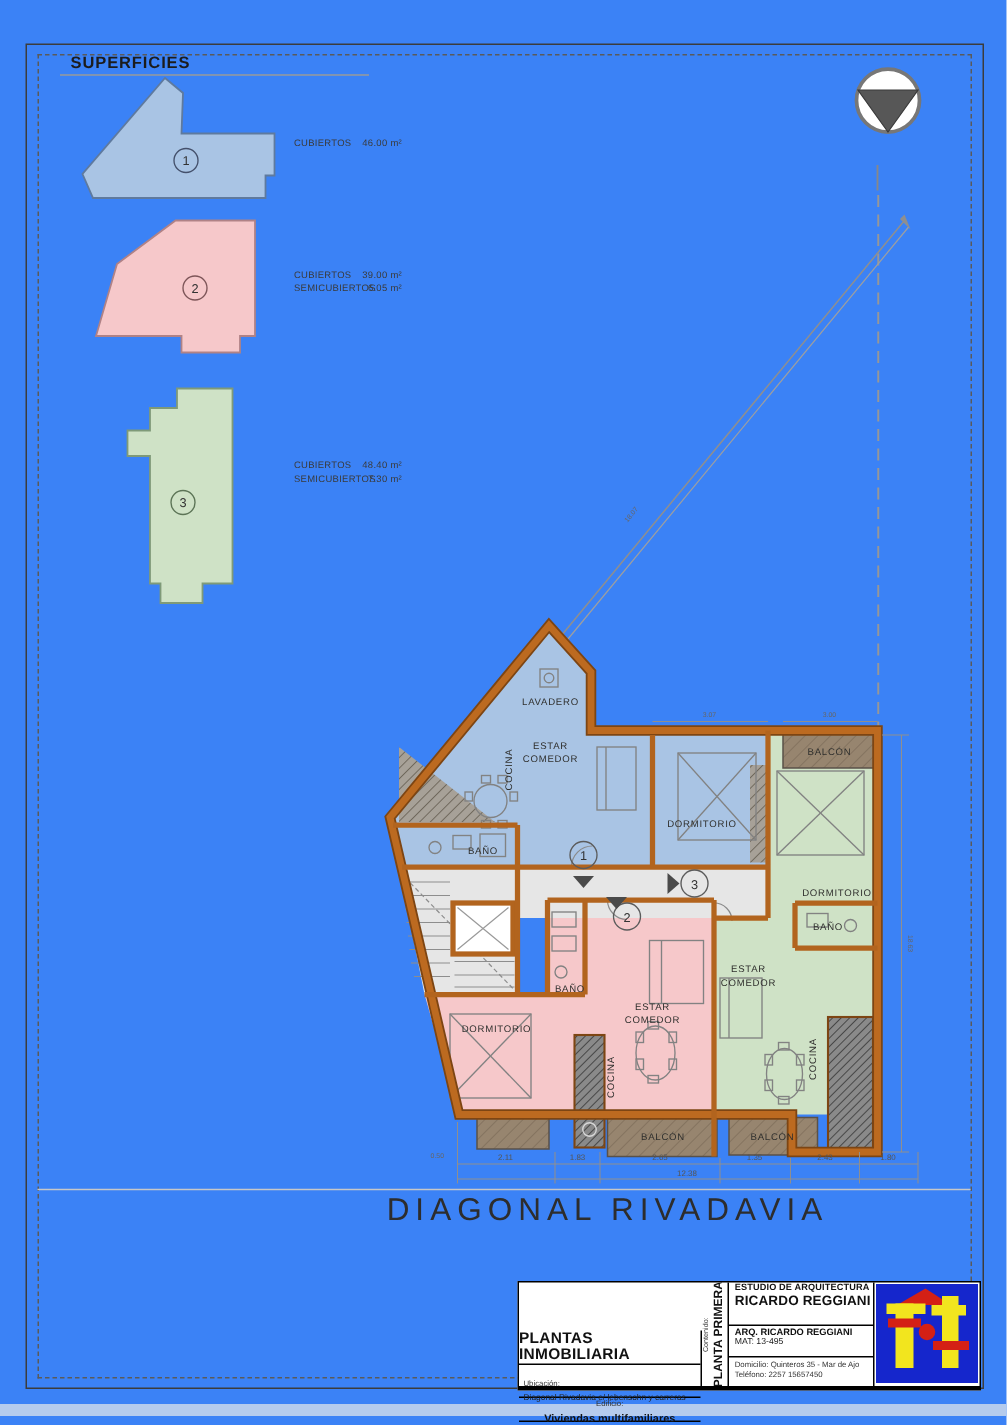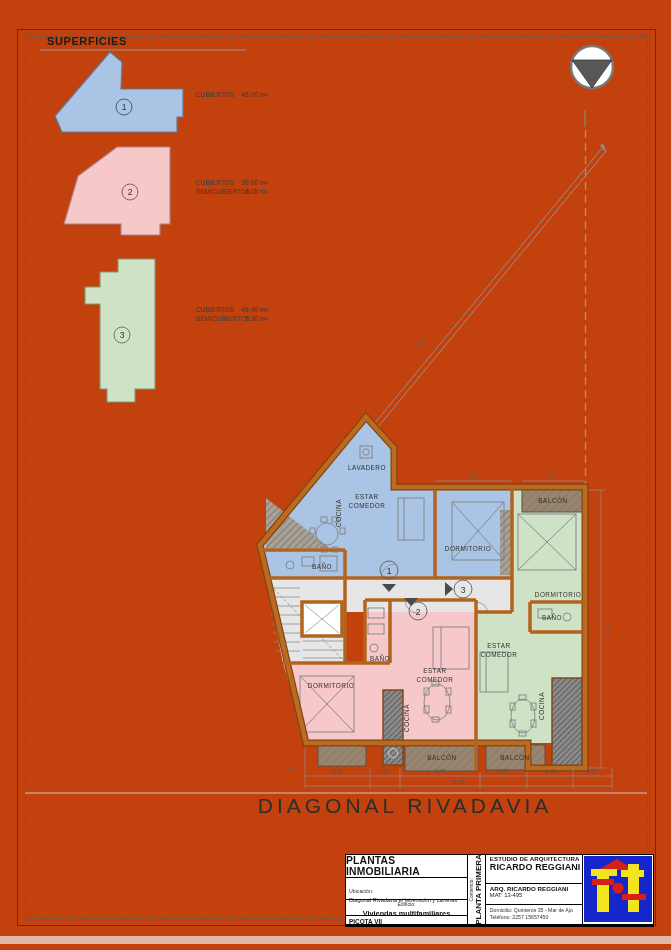--- a/index.html
+++ b/index.html
@@ -1,35 +1,35 @@
 <!DOCTYPE html>
 <html><head>
 <meta charset="utf-8">
 <style>
   html,body{margin:0;padding:0;background:#f6f6f6;}
-  .page{position:relative;width:671px;height:950px;background:#c2410c;overflow:hidden;
+  .page{position:relative;width:671px;height:950px;background:#3b82f6;overflow:hidden;
         font-family:"Liberation Sans", sans-serif;}
   .border-outer{position:absolute;left:17px;top:29px;width:637px;height:895px;
         border:1.5px solid #3c3c3c;}
   .border-dashed{position:absolute;left:25px;top:36px;width:621px;height:881px;
         border:1px dashed #5a5a5a;}
   .bottom-smudge{position:absolute;left:0;top:936px;width:671px;height:8px;background:#e9e9e9;opacity:.7;}
   svg{position:absolute;left:0;top:0;}
   svg text{font-family:"Liberation Sans", sans-serif;}
   .sup-title{font-size:11px;font-weight:bold;letter-spacing:.6px;fill:#1c1c1c;}
   .leg-lbl{font-size:6.3px;fill:#3a3a3a;letter-spacing:.2px;}
   .room{font-size:6.4px;fill:#30302e;letter-spacing:.5px;}
   .dim{font-size:5.3px;fill:#555;}
   .dim-sm{font-size:4.6px;fill:#666;}
   .circnum{font-size:8.5px;fill:#333;}
   .street{font-size:21px;letter-spacing:4px;fill:#2d2d2d;}
   
   .tblock{position:absolute;left:345px;top:854px;width:307px;height:69px;background:#fff;
           border:1.5px solid #000;border-bottom-width:3.5px;display:flex;box-sizing:content-box;}
-  .tb-c1{width:122px;border-right:1px solid #000;display:flex;flex-direction:column;}
+  .tb-c1{width:122px;border-right:1px solid #000;display:flex;flex-direction:column;margin-top:32px;}
   .tb-c1 .r1{height:22px;border-bottom:1px solid #000;display:flex;align-items:center;justify-content:center;
              font-weight:bold;font-size:10.3px;letter-spacing:.2px;color:#111;}
   .tb-c1 .r2{height:19px;border-bottom:1px solid #000;padding:1px 3px;}
   .tb-c1 .r3{height:13px;border-bottom:1px solid #000;padding:1px 3px;display:flex;align-items:center;gap:2px;flex-direction:column;}
   .tb-c1 .r4{flex:1;padding:2px 3px;font-weight:bold;font-size:6.4px;color:#111;display:flex;align-items:center;}
   .tb-tiny{font-size:5.2px;color:#333;}
   .tb-addr{font-size:5.6px;color:#222;line-height:1.25;}
   .tb-edif{font-weight:bold;font-size:7.3px;color:#111;white-space:nowrap;}
   .tb-c2{width:17px;border-right:1px solid #000;position:relative;overflow:hidden;}
   .tb-rot{position:absolute;left:-26px;top:28px;width:70px;transform:rotate(-90deg);transform-origin:center;

